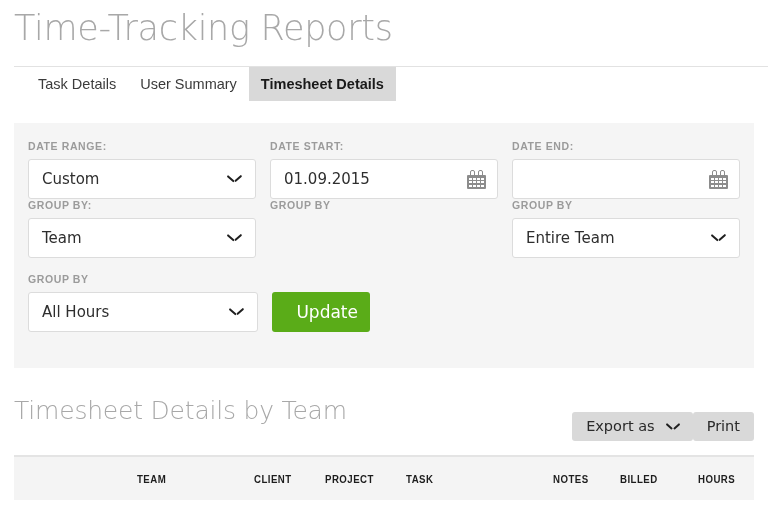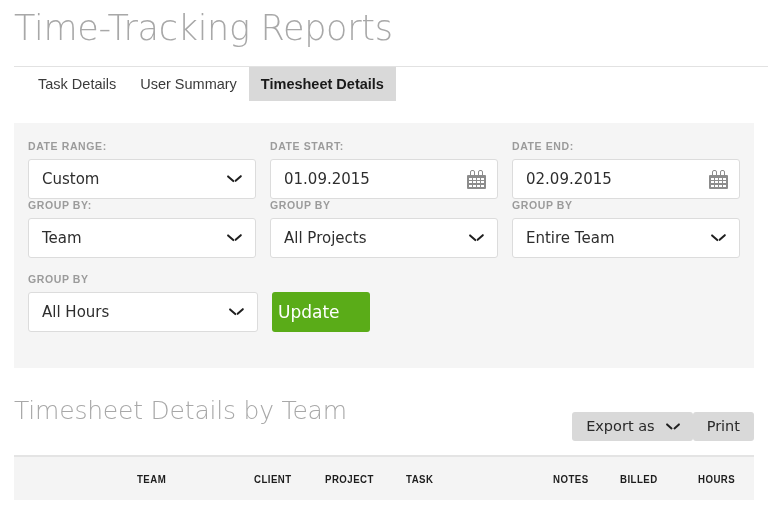--- a/index.html
+++ b/index.html
@@ -167,30 +167,30 @@
   }
   .cal-icon .body i {
     display: block;
     background: #ffffff;
   }
 
   
   .update-btn {
     height: 40px;
     min-width: 98px;
-    padding: 0 6px;
+    padding: 0 12px;
     background: #5aac18;
     border: none;
     border-radius: 3px;
     color: #ffffff;
     font-size: 17px;
     font-family: "DejaVu Sans", sans-serif;
     cursor: pointer;
     line-height: 40px;
-    text-align: left;
+    text-align: right;
     box-sizing: border-box;
     margin-top: 0;
   }
   .row-last {
     display: flex;
     align-items: flex-end;
   }
 
   
   .section-title {
@@ -317,21 +317,20 @@
                 <i></i>
                 <i></i>
               </span>
           </span>
         </div>
       </div>
 
       <div class="field">
         <div class="field-label">DATE END:</div>
         <div class="control">
-          <span class="value">02.09.2015</span>
           <span class="cal-icon">
             <span class="ring l"></span>
               <span class="ring r"></span>
             <span class="body">
                 <i></i>
                 <i></i>
                 <i></i>
                 <i></i>
                 <i></i>
                 <i></i>
@@ -351,24 +350,20 @@
       <div class="field">
         <div class="field-label">GROUP BY:</div>
         <div class="control">
           <span class="value">Team</span>
           <span class="chevron"></span>
         </div>
       </div>
 
       <div class="field">
         <div class="field-label">GROUP BY</div>
-        <div class="control">
-          <span class="value">All Projects</span>
-          <span class="chevron"></span>
-        </div>
       </div>
 
       <div class="field">
         <div class="field-label">GROUP BY</div>
         <div class="control">
           <span class="value">Entire Team</span>
           <span class="chevron"></span>
         </div>
       </div>
     </div>

